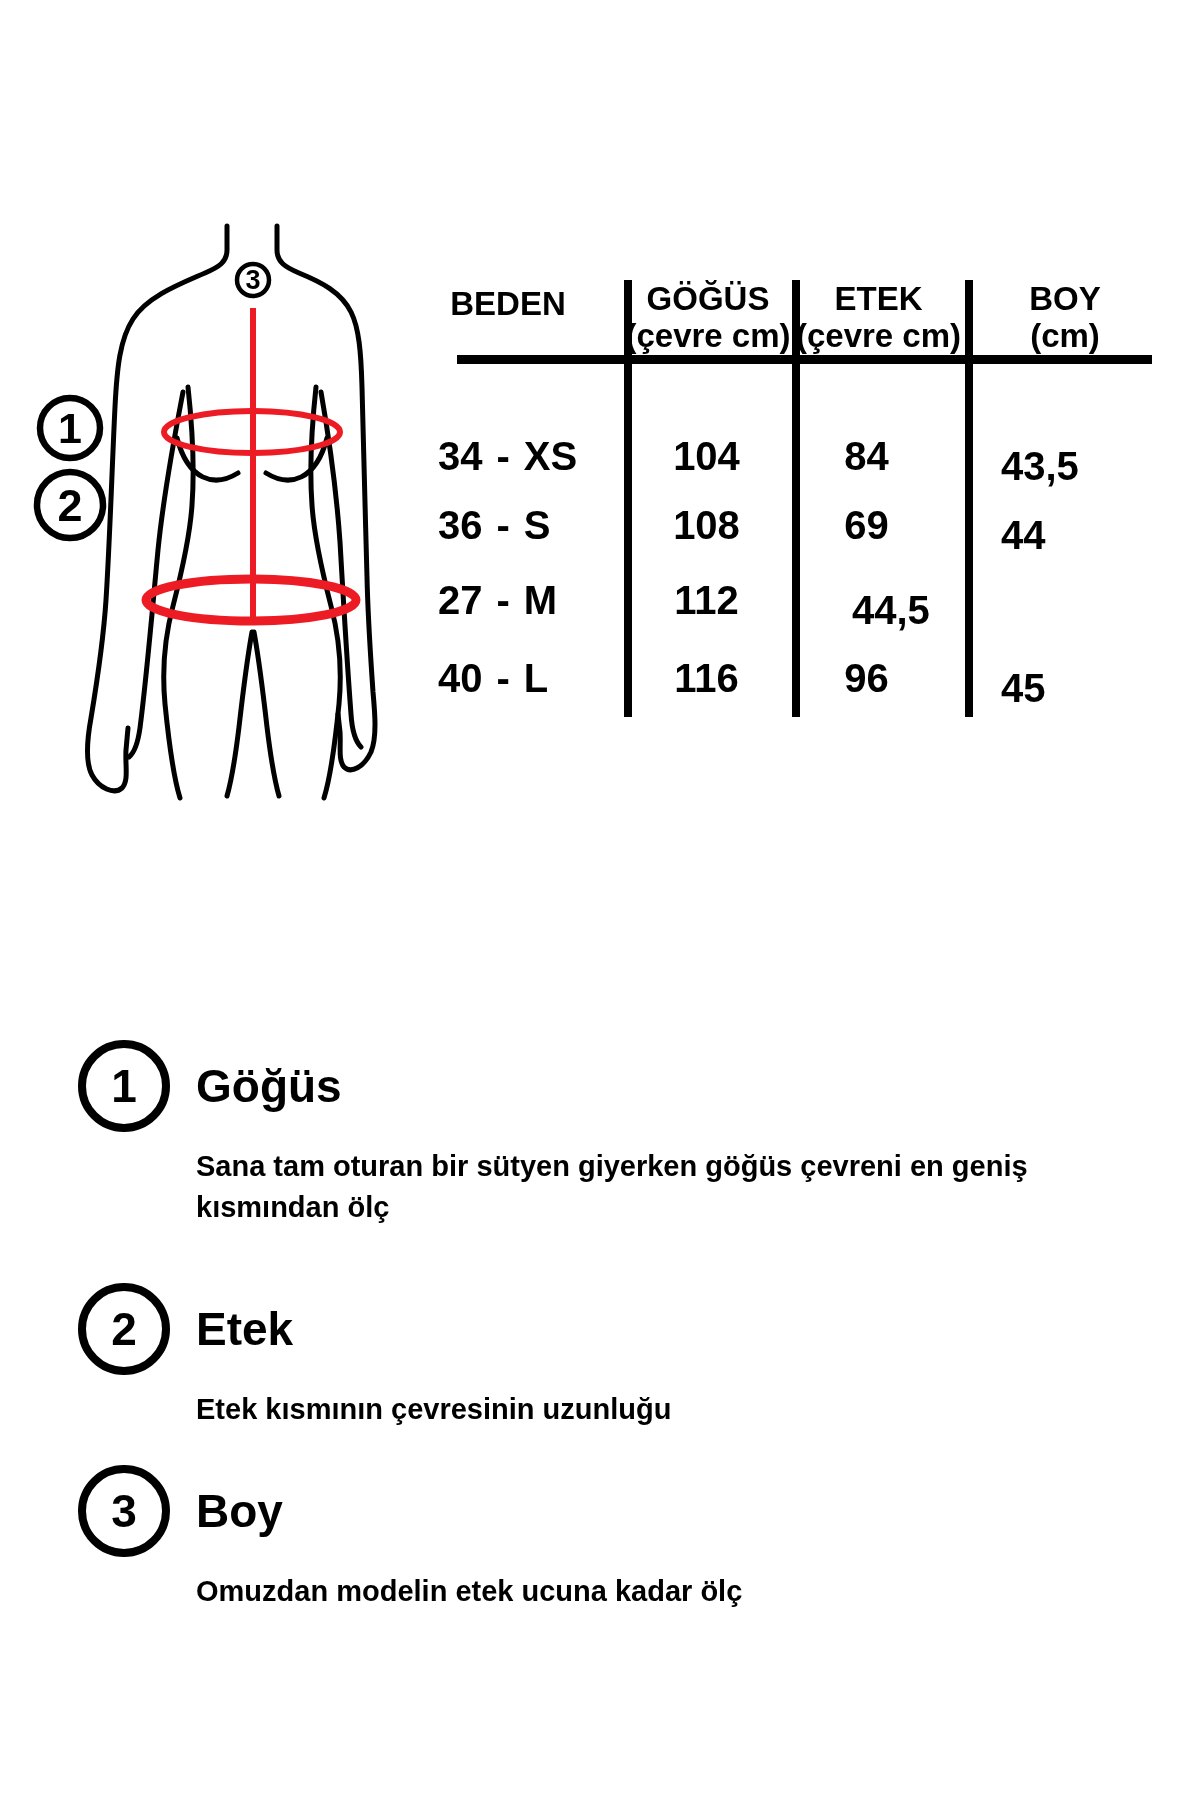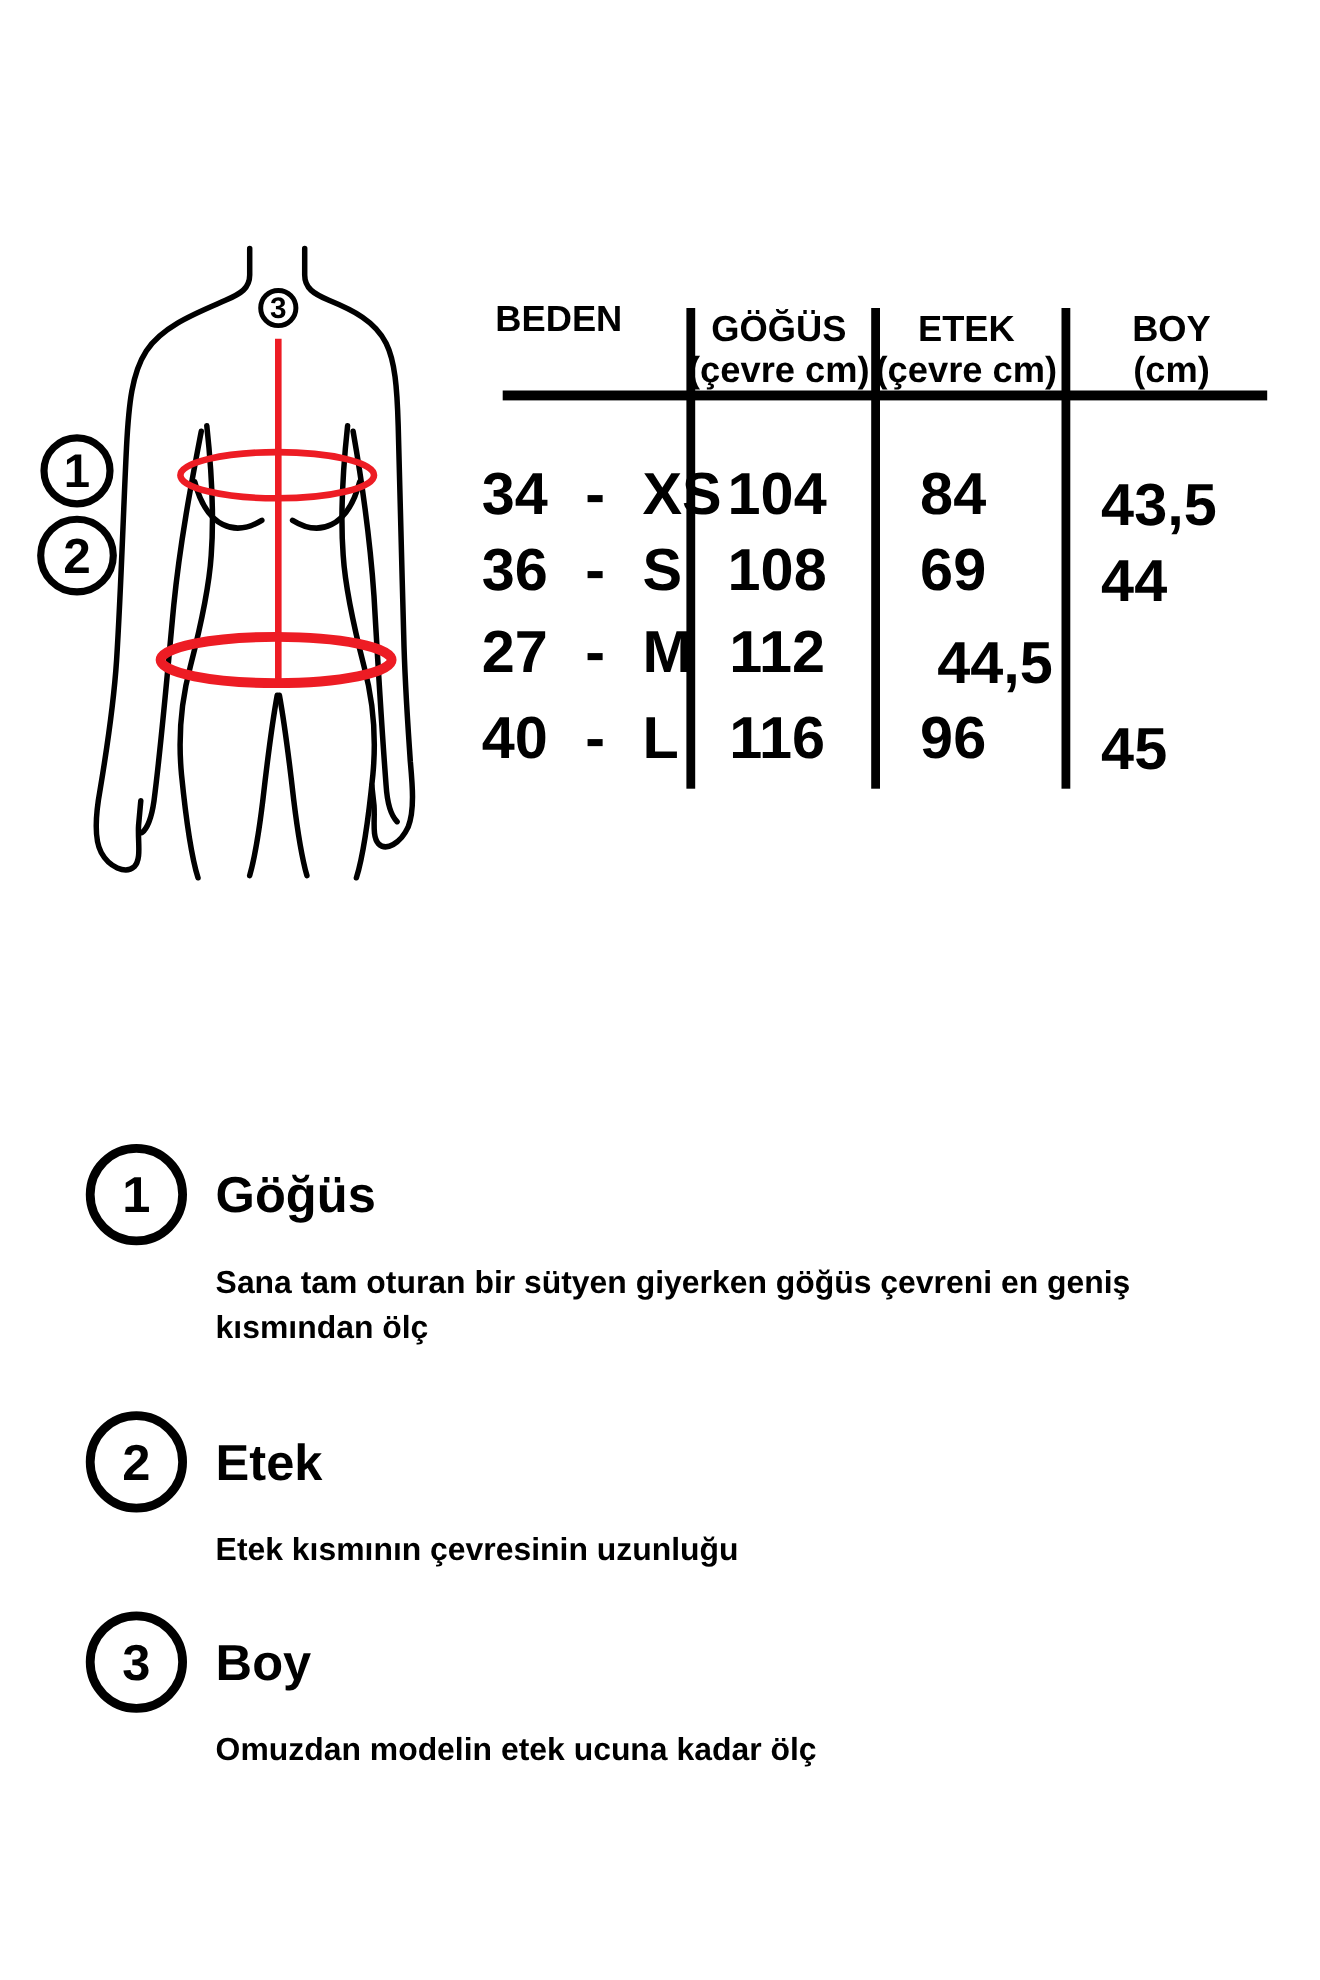--- a/index.html
+++ b/index.html
@@ -10,28 +10,28 @@
   
   .figure-wrap{position:absolute;left:30px;top:222px;width:350px;height:580px;}
   
   .size-table{position:absolute;left:395px;top:272px;width:770px;height:450px;}
   .vline{position:absolute;width:8px;background:#000;top:8px;height:437px;}
   .vline.v1{left:229px;} .vline.v2{left:397px;} .vline.v3{left:570px;}
   .hrule{position:absolute;left:62px;top:83px;width:695px;height:9px;background:#000;}
   .th{position:absolute;top:0;height:92px;display:flex;flex-direction:column;
       align-items:center;justify-content:center;font-weight:bold;font-size:33px;
       line-height:1.12;text-align:center;}
-  .th.c0{left:0;width:226px;justify-content:flex-start;padding-bottom:28px;box-sizing:border-box;}
+  .th.c0{left:0;width:226px;justify-content:center;padding-bottom:28px;box-sizing:border-box;}
   .th.c1{left:229px;width:168px;}
   .th.c2{left:397px;width:173px;}
   .th.c3{left:570px;width:200px;}
   .trow{position:absolute;left:0;width:770px;height:76px;display:flex;}
   .trow.r0{top:146px;} .trow.r1{top:215px;} .trow.r2{top:290px;} .trow.r3{top:368px;}
-  .td{display:flex;justify-content:center;
-      font-weight:bold;font-size:54px;gap:20px;}
+  .td{display:flex;align-items:center;justify-content:center;
+      font-weight:bold;font-size:40px;}
   .td.beden{width:226px;justify-content:flex-start;padding-left:43px;box-sizing:border-box;}
   .td.beden .dash{margin-left:14px;}
   .td.beden .intl{margin-left:14px;}
   .td.gogus{width:171px;}
   .td.etek{width:149px;}
   .td.boy{width:200px;justify-content:flex-start;padding-left:60px;box-sizing:border-box;
           transform:translateY(10px);}
   
   .section{position:absolute;left:78px;width:1010px;display:flex;align-items:flex-start;}
   .section.s0{top:1040px;} .section.s1{top:1283px;} .section.s2{top:1465px;}

